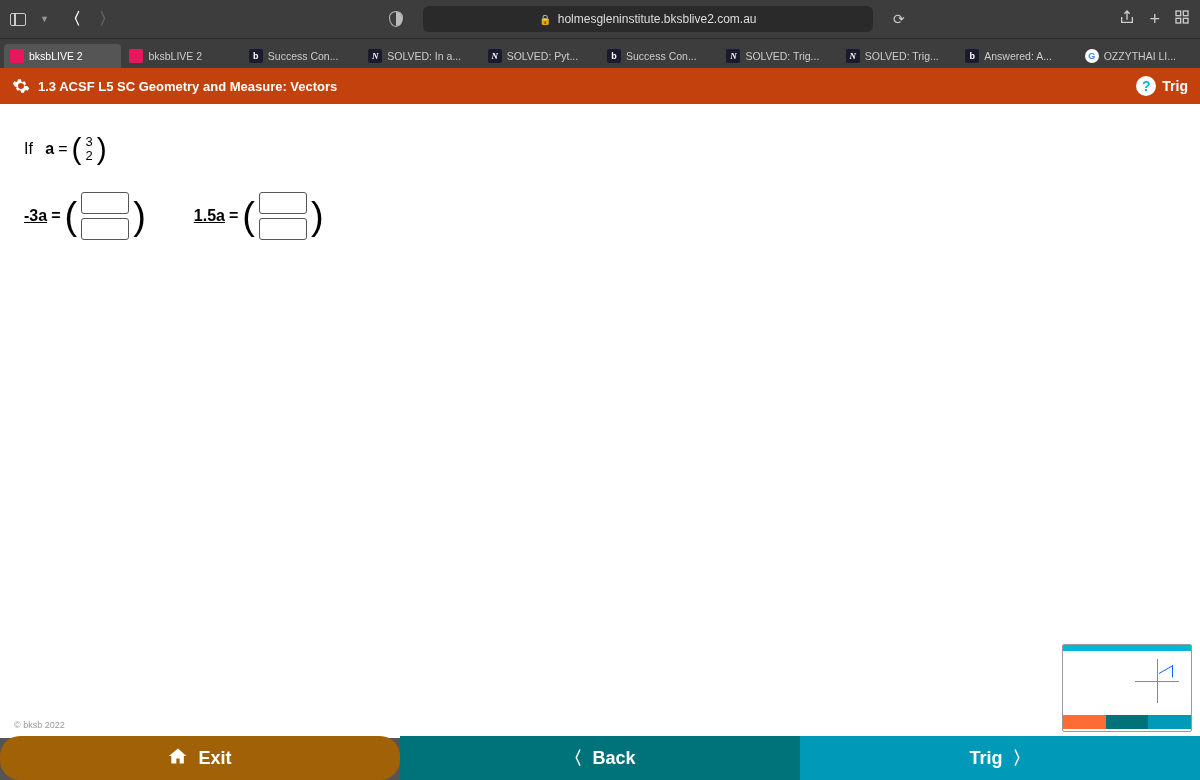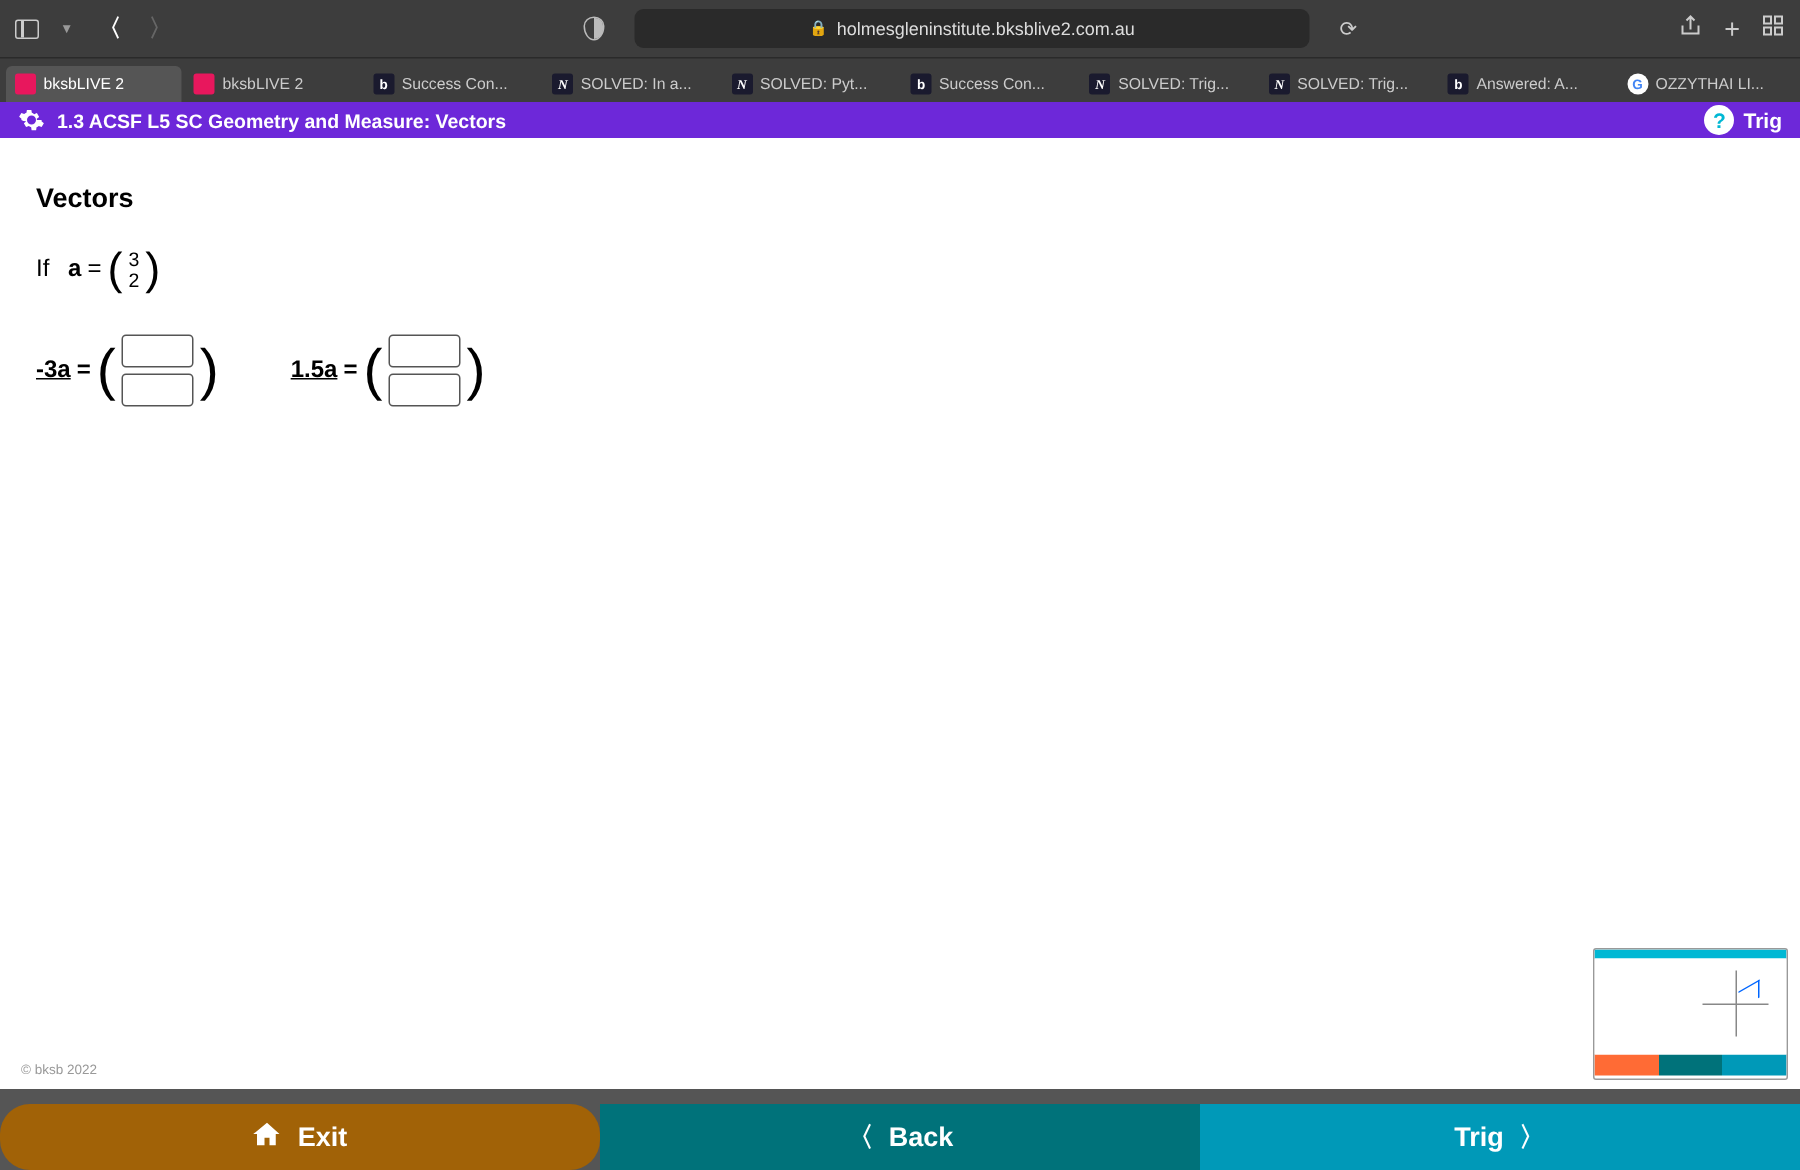--- a/index.html
+++ b/index.html
@@ -27,21 +27,21 @@
 .tab { flex: 1; min-width: 0; height: 24px; display: flex; align-items: center; gap: 5px; padding: 0 6px; font-size: 10.5px; color: #ccc; border-radius: 4px 4px 0 0; white-space: nowrap; overflow: hidden; cursor: pointer; }
 .tab.active { background: #555; color: #fff; }
 .favicon { width: 14px; height: 14px; flex-shrink: 0; border-radius: 2px; display: flex; align-items: center; justify-content: center; font-size: 9px; font-weight: bold; color: #fff; }
 .fav-pink { background: #e8175d; }
 .fav-blue { background: #1a1a2e; }
 .fav-letter { background: #1a1a2e; font-family: serif; font-style: italic; }
 .fav-google { background: #fff; color: #4285f4; border-radius: 50%; }
 .tab-label { overflow: hidden; text-overflow: ellipsis; }
 
 
-.page-header { height: 24px; background: #6d28d9; display: flex; align-items: center; padding: 0 12px; color: #fff; font-size: 13px; font-weight: bold; }
+.page-header { height: 36px; background: #c2410c; display: flex; align-items: center; padding: 0 12px; color: #fff; font-size: 13px; font-weight: bold; }
 .cog-icon { width: 18px; height: 18px; margin-right: 8px; }
 .help-btn { margin-left: auto; display: flex; align-items: center; gap: 6px; font-size: 14px; }
 .help-circle { width: 20px; height: 20px; background: #fff; color: #00b8d4; border-radius: 50%; display: flex; align-items: center; justify-content: center; font-weight: bold; font-size: 14px; }
 
 
 .content-area { background: #e8e8e8; height: calc(780px - 38px - 30px - 34px - 44px); padding: 0; position: relative; }
 .card { background: #fff; margin: 0; height: 100%; padding: 30px 24px; position: relative; }
 .section-title { font-size: 18px; font-weight: bold; margin-bottom: 22px; }
 .prompt-line { font-size: 16px; display: flex; align-items: center; flex-wrap: wrap; gap: 4px; margin-bottom: 28px; }
 .big-paren { font-size: 30px; font-weight: 300; line-height: 1; }
@@ -161,21 +161,20 @@
     </svg>
   <span>1.3 ACSF L5 SC Geometry and Measure: Vectors</span>
   <div class="help-btn">
     <div class="help-circle">?</div>
     <span>Trig</span>
   </div>
 </div>
 
 <div class="content-area">
   <div class="card">
-    <div class="section-title">Vectors</div>
 
     <div class="prompt-line">
       <span>If</span>&nbsp;
       <b>a</b>
       <span>=</span>
       <span class="big-paren">(</span>
       <span class="vector-col">
         <span>3</span>
         <span>2</span>
       </span>

